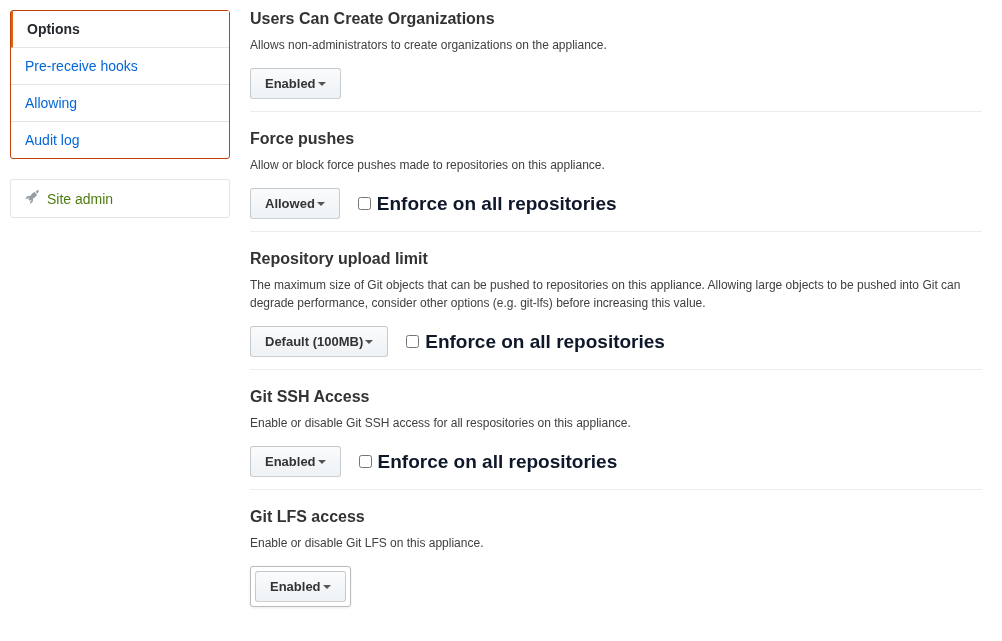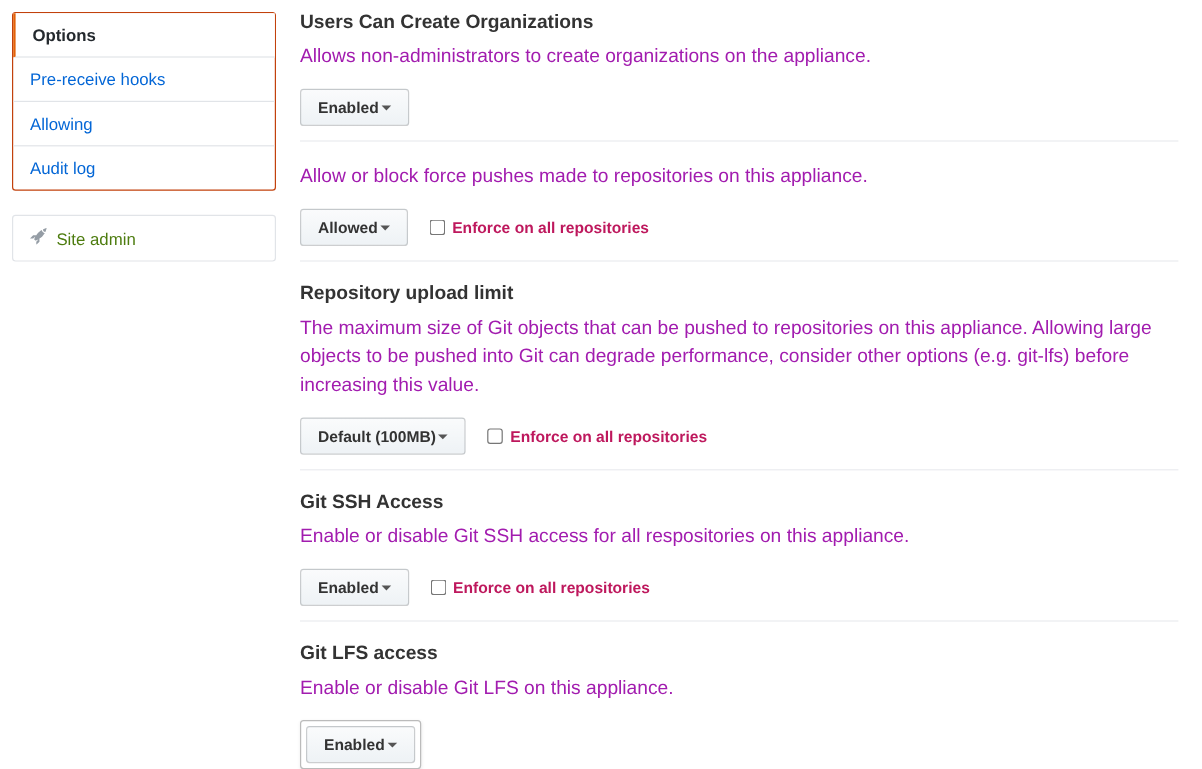--- a/index.html
+++ b/index.html
@@ -76,22 +76,22 @@
     .section:last-child {
       border-bottom: none;
     }
     .section-title {
       font-size: 16px;
       font-weight: 600;
       color: #333;
       margin-bottom: 8px;
     }
     .section-desc {
-      font-size: 16px;
-      color: #a21caf;
+      font-size: 12px;
+      color: #404040;
       margin-bottom: 14px;
       line-height: 1.5;
     }
     .controls-row {
       display: flex;
       align-items: center;
       gap: 18px;
     }
     .btn {
       display: inline-flex;
@@ -121,23 +121,23 @@
       display: flex;
       align-items: center;
       gap: 6px;
     }
     .checkbox-group input[type="checkbox"] {
       width: 13px;
       height: 13px;
       cursor: pointer;
     }
     .checkbox-label {
-      font-size: 13px;
-      font-weight: 600;
-      color: #be185d;
+      font-size: 19px;
+      font-weight: 600;
+      color: #0f172a;
       cursor: pointer;
     }
     .highlighted {
       display: inline-block;
       padding: 4px;
       border: 1px solid #bbb;
       border-radius: 3px;
       background: #fff;
       box-shadow: 0 1px 3px rgba(0,0,0,0.08);
     }
@@ -170,20 +170,21 @@
       <p class="section-desc">Allows non-administrators to create organizations on the appliance.</p>
       <div class="controls-row">
         <button class="btn">
           <span>Enabled</span>
           <span class="caret"></span>
         </button>
       </div>
     </div>
 
     <div class="section">
+      <h3 class="section-title">Force pushes</h3>
       <p class="section-desc">Allow or block force pushes made to repositories on this appliance.</p>
       <div class="controls-row">
         <button class="btn">
           <span>Allowed</span>
           <span class="caret"></span>
         </button>
         <label class="checkbox-group">
           <input type="checkbox" style="">
           <span class="checkbox-label">Enforce on all repositories</span>
         </label>

